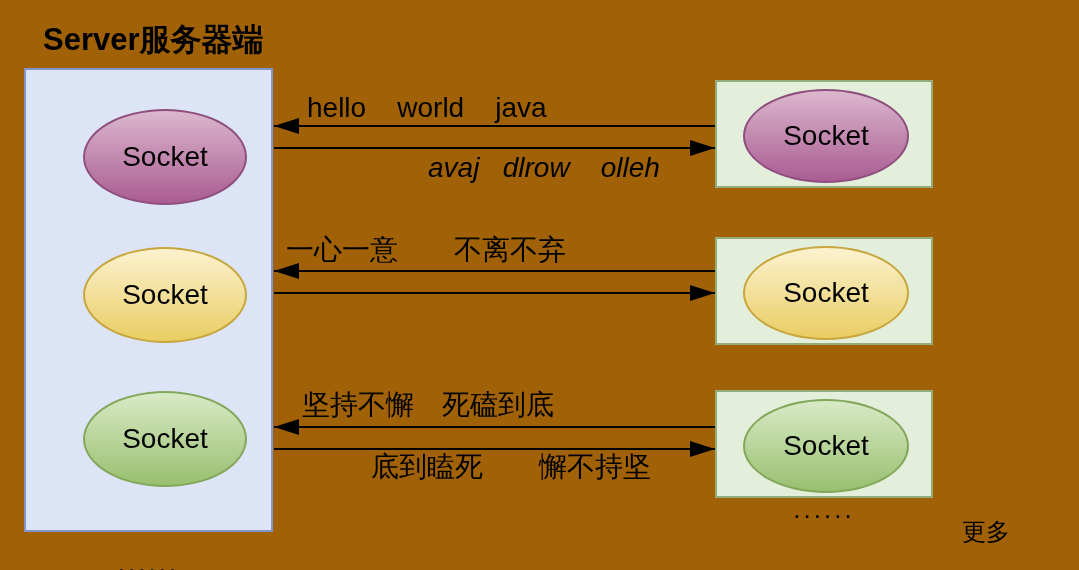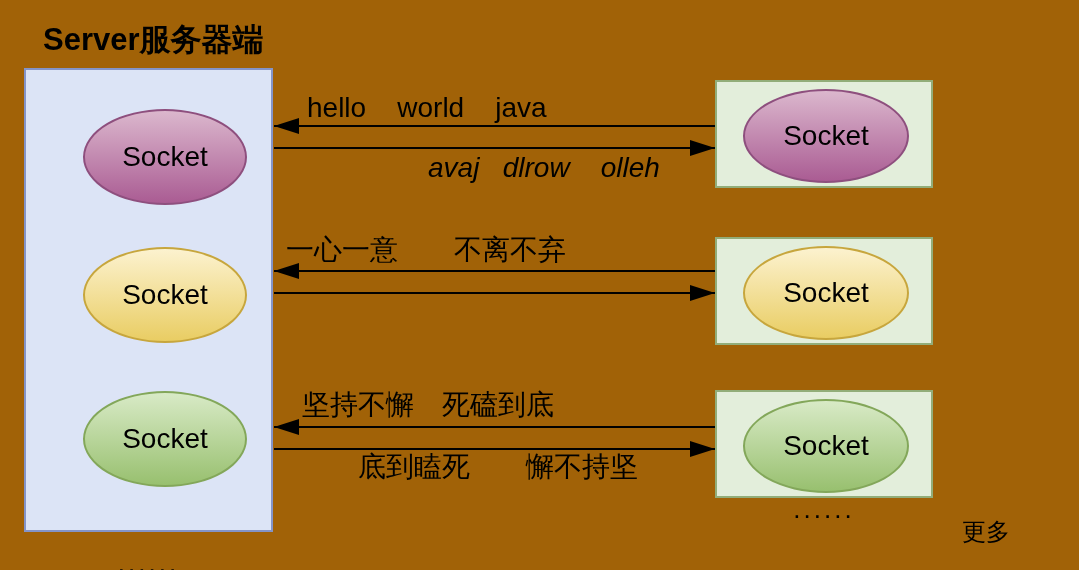--- a/index.html
+++ b/index.html
@@ -68,21 +68,21 @@
   .a-r2-right{top:293px;}
   .a-r3-left{top:427px;}
   .a-r3-right{top:449px;}
 
   .msg{position:absolute;font-size:28px;line-height:30px;white-space:pre;}
   .m-r1-up{left:307px;top:93px;text-align:center;}
   .m-r1-down{left:428px;top:153px;font-style:italic;}
   .m-r2-up{left:286px;top:235px;}
   .m-r2-down{left:381px;top:297px;}
   .m-r3-up{left:296px;top:390px;margin-left:6px;}
-  .m-r3-down{left:358px;top:452px;}
+  .m-r3-down{left:371px;top:452px;}
 </style>
 </head>
 <body>
 
 <div class="canvas">
 
   <div class="title server-title">Server服务器端</div>
 
   <div class="server-box">
     <div class="ellipse purple s-ellipse s-e1">

